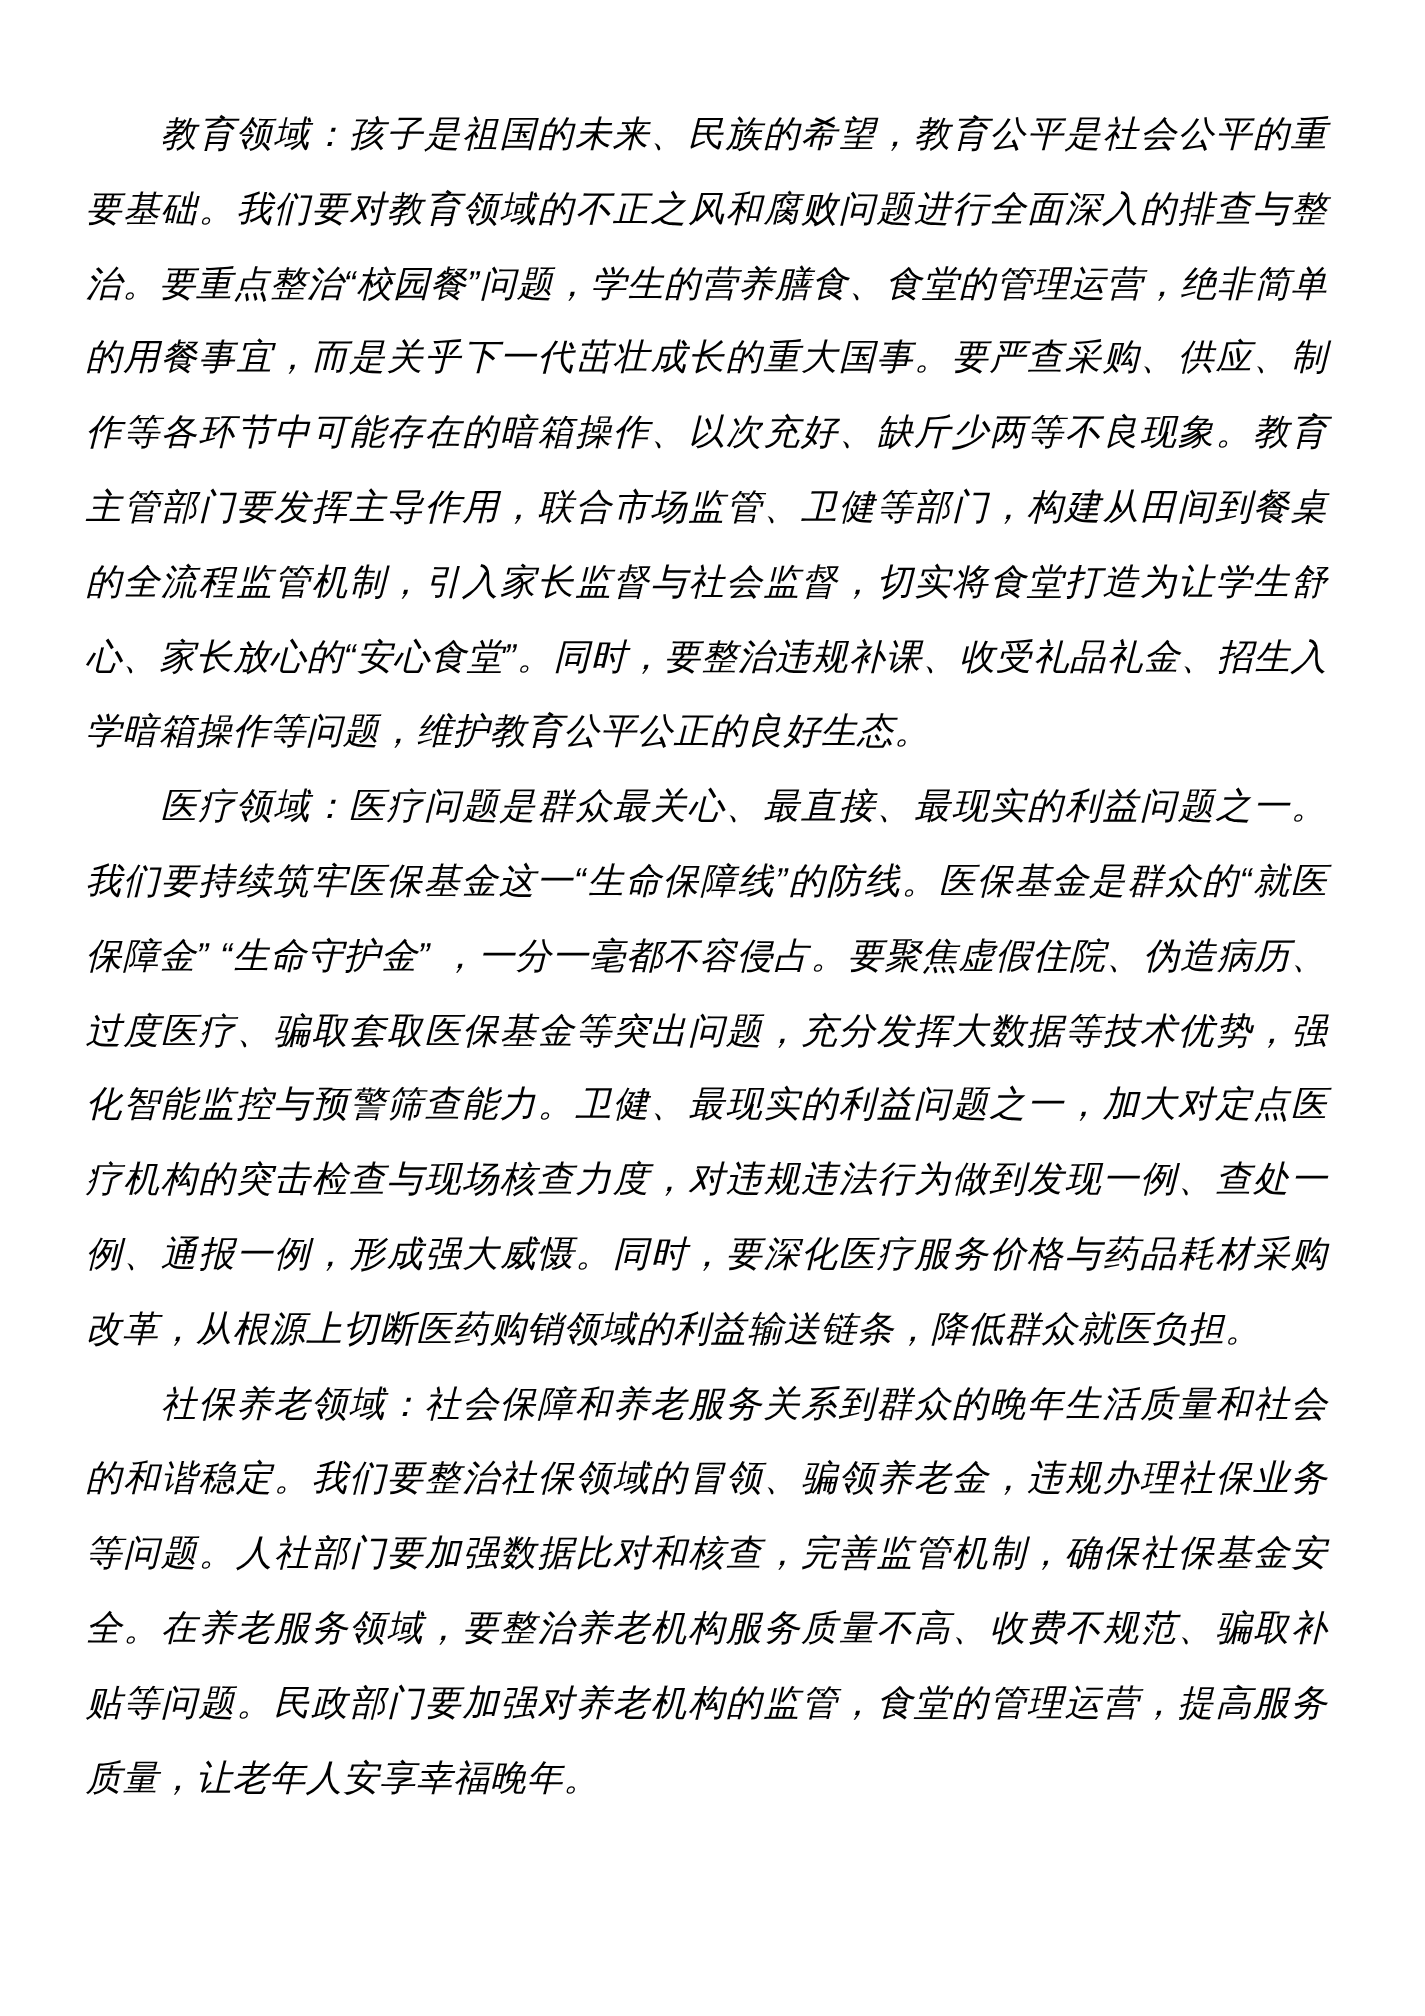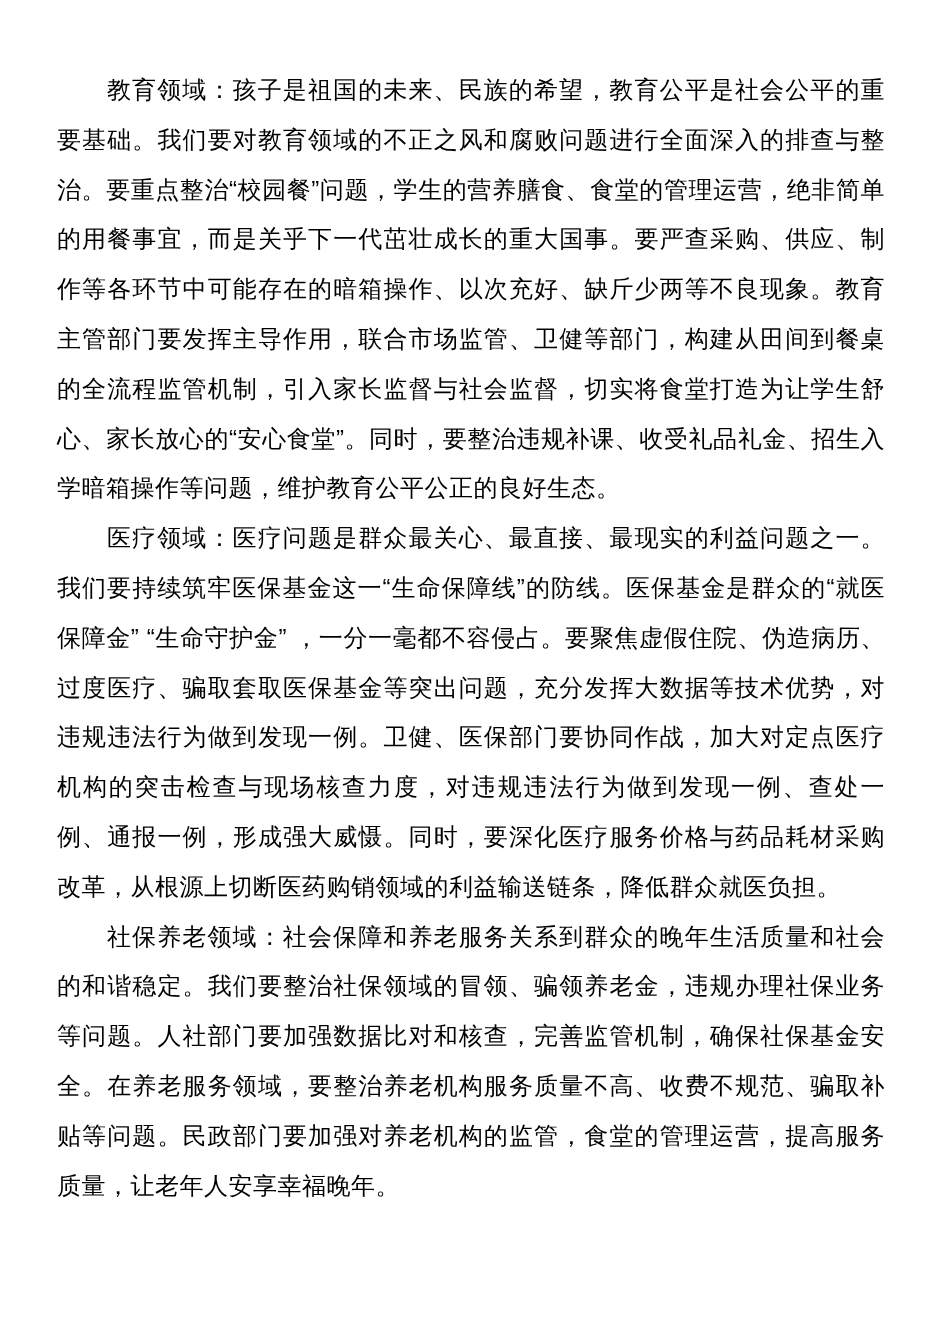--- a/index.html
+++ b/index.html
@@ -23,22 +23,23 @@
   .page p {
     margin: 0;
     color: #000000;
     font-size: 24px;
     line-height: 49.8px;
     text-align: justify;
     text-justify: inter-ideograph;
     text-indent: 50px;
     letter-spacing: 0.5px;
     word-break: normal;
+    font-style: italic;
   }
 </style>
 </head>
 <body>
 
 <div class="page">
   <p>教育领域：孩子是祖国的未来、民族的希望，教育公平是社会公平的重要基础。我们要对教育领域的不正之风和腐败问题进行全面深入的排查与整治。要重点整治“校园餐”问题，学生的营养膳食、食堂的管理运营，绝非简单的用餐事宜，而是关乎下一代茁壮成长的重大国事。要严查采购、供应、制作等各环节中可能存在的暗箱操作、以次充好、缺斤少两等不良现象。教育主管部门要发挥主导作用，联合市场监管、卫健等部门，构建从田间到餐桌的全流程监管机制，引入家长监督与社会监督，切实将食堂打造为让学生舒心、家长放心的“安心食堂”。同时，要整治违规补课、收受礼品礼金、招生入学暗箱操作等问题，维护教育公平公正的良好生态。</p>
-  <p>医疗领域：医疗问题是群众最关心、最直接、最现实的利益问题之一。我们要持续筑牢医保基金这一“生命保障线”的防线。医保基金是群众的“就医保障金” “生命守护金” ，一分一毫都不容侵占。要聚焦虚假住院、伪造病历、过度医疗、骗取套取医保基金等突出问题，充分发挥大数据等技术优势，对违规违法行为做到发现一例。卫健、医保部门要协同作战，加大对定点医疗机构的突击检查与现场核查力度，对违规违法行为做到发现一例、查处一例、通报一例，形成强大威慑。同时，要深化医疗服务价格与药品耗材采购改革，从根源上切断医药购销领域的利益输送链条，降低群众就医负担。</p>
+  <p>医疗领域：医疗问题是群众最关心、最直接、最现实的利益问题之一。我们要持续筑牢医保基金这一“生命保障线”的防线。医保基金是群众的“就医保障金” “生命守护金” ，一分一毫都不容侵占。要聚焦虚假住院、伪造病历、过度医疗、骗取套取医保基金等突出问题，充分发挥大数据等技术优势，强化智能监控与预警筛查能力。卫健、最现实的利益问题之一，加大对定点医疗机构的突击检查与现场核查力度，对违规违法行为做到发现一例、查处一例、通报一例，形成强大威慑。同时，要深化医疗服务价格与药品耗材采购改革，从根源上切断医药购销领域的利益输送链条，降低群众就医负担。</p>
   <p>社保养老领域：社会保障和养老服务关系到群众的晚年生活质量和社会的和谐稳定。我们要整治社保领域的冒领、骗领养老金，违规办理社保业务等问题。人社部门要加强数据比对和核查，完善监管机制，确保社保基金安全。在养老服务领域，要整治养老机构服务质量不高、收费不规范、骗取补贴等问题。民政部门要加强对养老机构的监管，食堂的管理运营，提高服务质量，让老年人安享幸福晚年。</p>
 </div>
 
 </body></html>

